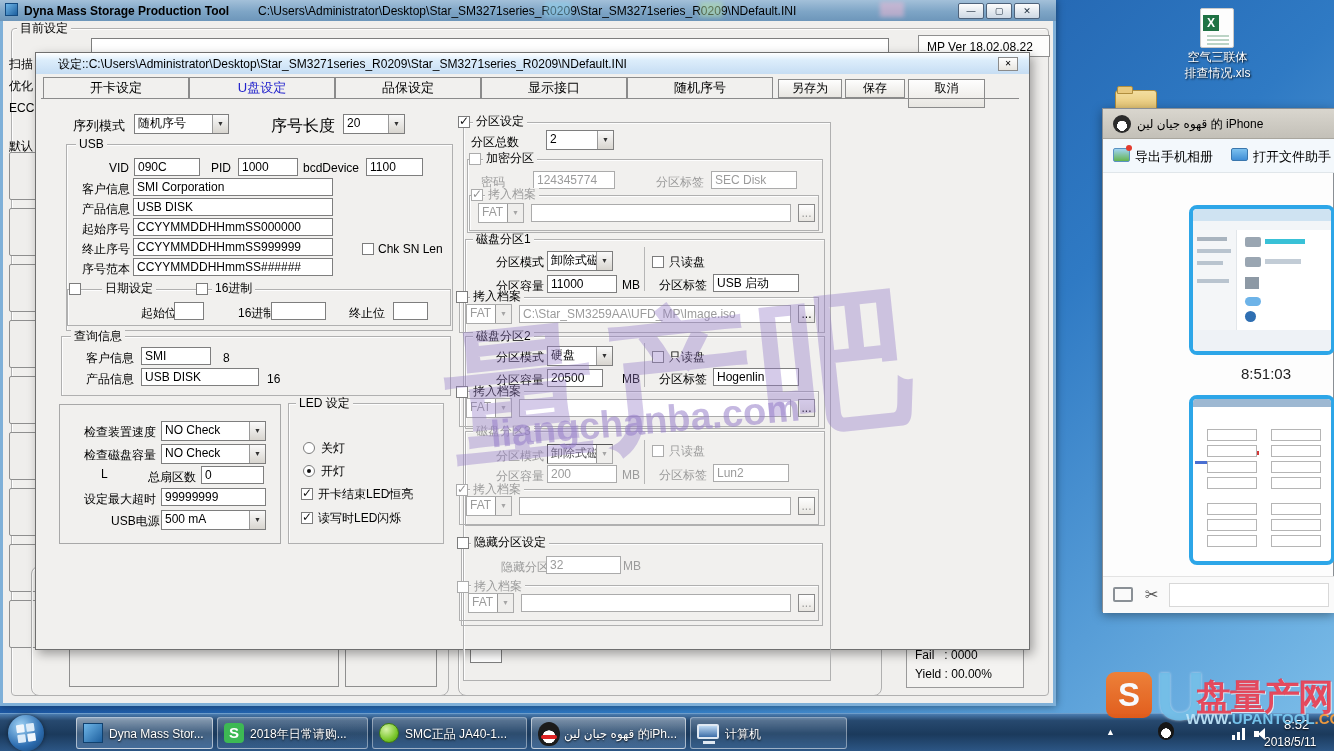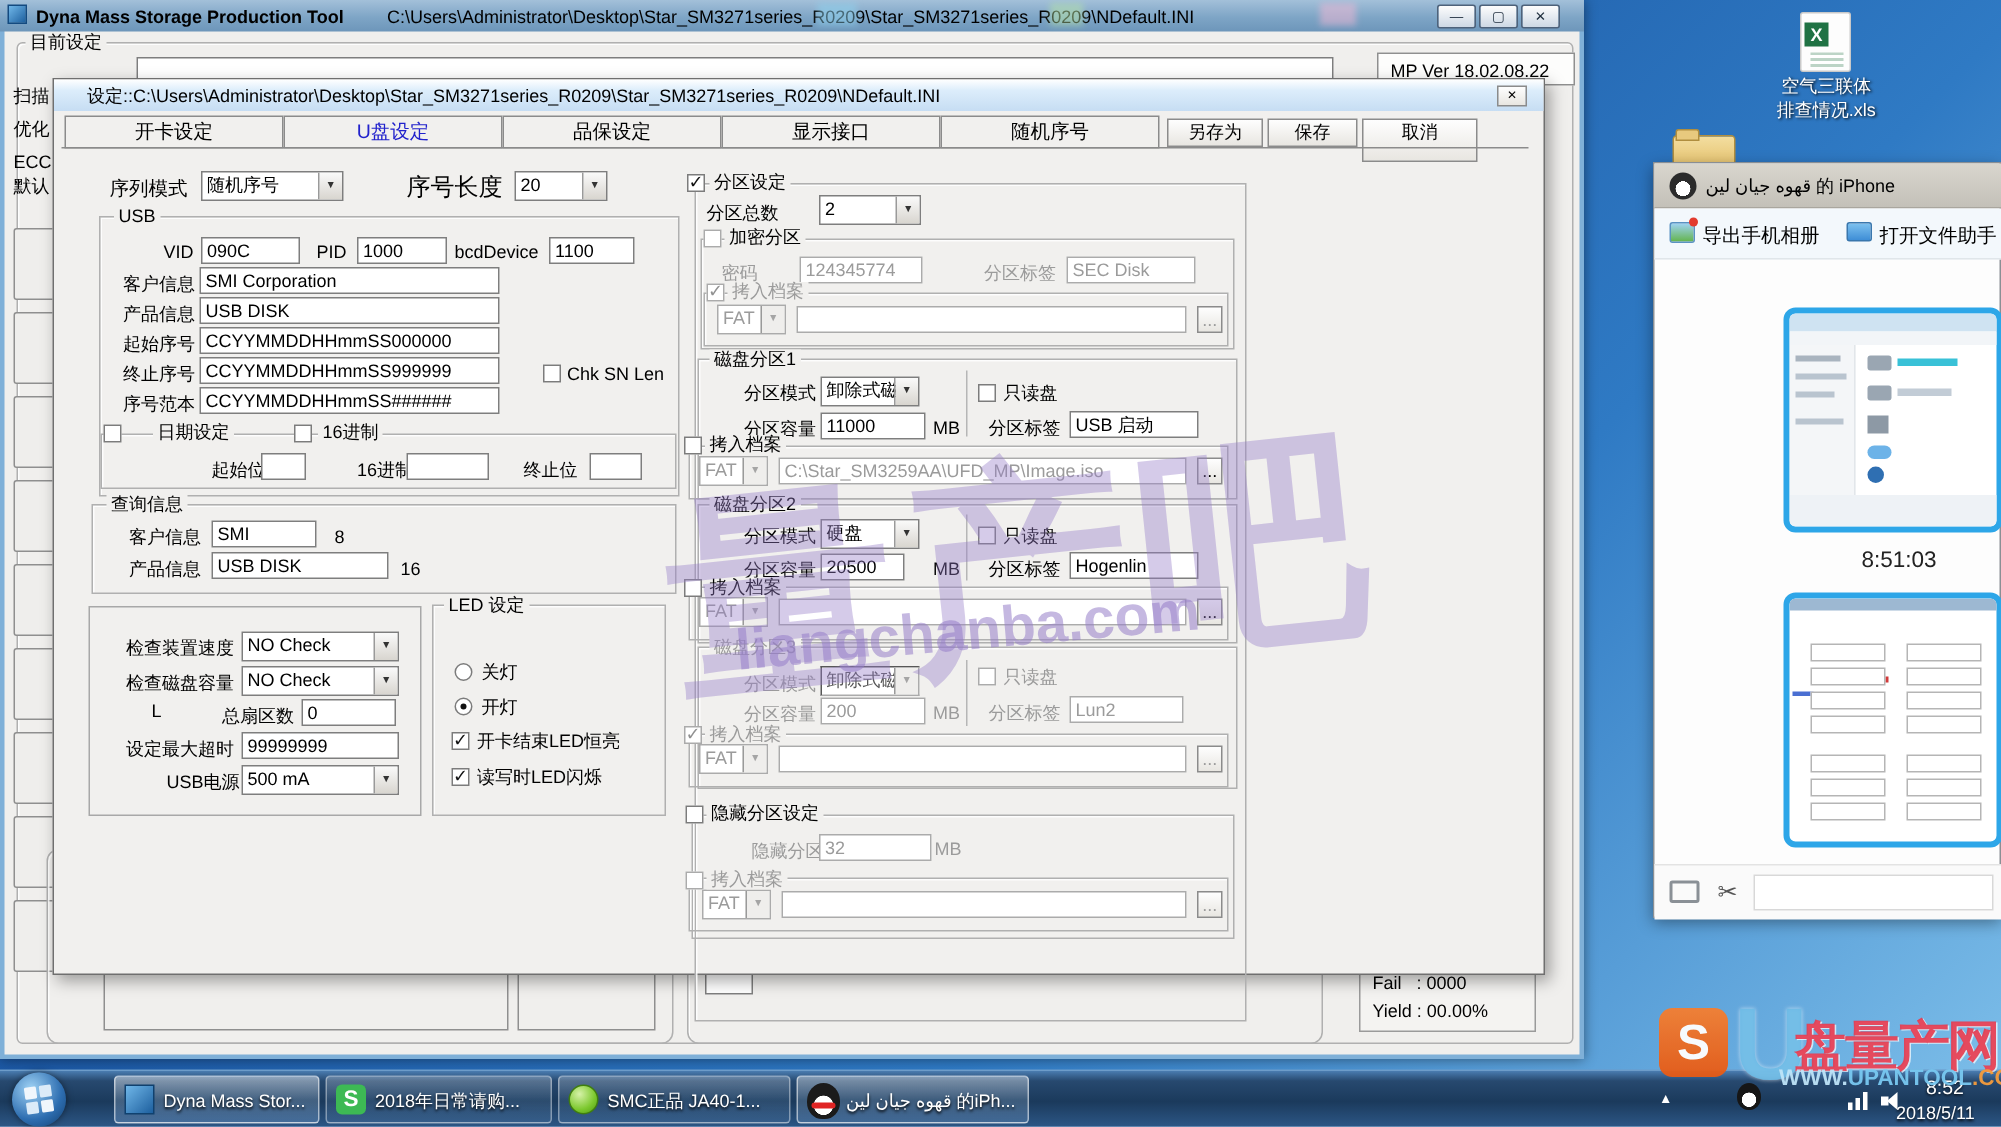--- a/index.html
+++ b/index.html
@@ -132,21 +132,21 @@
   <div class="gb" style="left:8px;top:28px;width:1038px;height:668px;border-radius:4px"></div>
   <div class="gbl" style="left:14px;top:22px;background:#f0efed">目前设定</div>
   <div class="fld" style="left:88px;top:38px;width:798px;height:17px"></div>
   <div class="abs" style="left:915px;top:35px;width:132px;height:22px;background:#fdfdfc;border:1px solid #8f8f8f">
     <div class="lb" style="left:8px;top:4px">MP Ver 18.02.08.22</div>
   </div>
 
   <div class="lb" style="left:6px;top:57px">扫描</div>
   <div class="lb" style="left:6px;top:79px">优化</div>
   <div class="lb" style="left:6px;top:101px">ECC</div>
-  <div class="lb" style="left:6px;top:117px">默认</div>
+  <div class="lb" style="left:6px;top:139px">默认</div>
 
   <div class="slot" style="left:6px;top:152px"></div>
   <div class="slot" style="left:6px;top:208px"></div>
   <div class="slot" style="left:6px;top:264px"></div>
   <div class="slot" style="left:6px;top:320px"></div>
   <div class="slot" style="left:6px;top:376px"></div>
   <div class="slot" style="left:6px;top:432px"></div>
   <div class="slot" style="left:6px;top:488px"></div>
   <div class="slot" style="left:6px;top:544px"></div>
   <div class="slot" style="left:6px;top:600px"></div>
@@ -367,20 +367,25 @@
   <div class="abs" style="left:372px;top:3px;width:155px;height:32px;border:1px solid rgba(255,255,255,.4);border-radius:3px;background:linear-gradient(rgba(255,255,255,.25),rgba(150,185,220,.15) 50%,rgba(90,130,175,.25))">
     <div class="abs" style="left:6px;top:5px;width:20px;height:20px;border-radius:50%;background:radial-gradient(circle at 35% 30%,#d6f2a8,#7cc82e 60%,#4e9a12);border:1px solid #3f7d10"></div>
     <div class="lb" style="left:32px;top:9px;color:#fff;text-shadow:0 1px 2px #000">SMC正品 JA40-1...</div>
   </div>
   <div class="abs" style="left:531px;top:3px;width:155px;height:32px;border:1px solid rgba(255,255,255,.55);border-radius:3px;background:linear-gradient(rgba(255,255,255,.4),rgba(190,215,240,.22) 50%,rgba(120,160,205,.3))">
     <div class="abs" style="left:6px;top:4px;width:22px;height:24px;background:radial-gradient(circle at 50% 62%,#fff 34%,#1b1b1b 36%);border-radius:50% 50% 46% 46%">
       <div class="abs" style="left:3px;top:13px;width:16px;height:4px;background:#e02424;border-radius:2px"></div>
     </div>
     <div class="lb" style="left:32px;top:9px;color:#fff;text-shadow:0 1px 2px #000">قهوه جيان لين 的iPh...</div>
   </div>
+  <div class="abs" style="left:690px;top:3px;width:157px;height:32px;border:1px solid rgba(255,255,255,.4);border-radius:3px;background:linear-gradient(rgba(255,255,255,.25),rgba(150,185,220,.15) 50%,rgba(90,130,175,.25))">
+    <div class="abs" style="left:6px;top:6px;width:22px;height:15px;background:linear-gradient(#bcd8f2,#3e6ea8);border:2px solid #dfe8f2;border-radius:2px"></div>
+    <div class="abs" style="left:12px;top:23px;width:12px;height:3px;background:#dfe8f2"></div>
+    <div class="lb" style="left:34px;top:9px;color:#fff;text-shadow:0 1px 2px #000">计算机</div>
+  </div>
 
   <div class="trayglyph" style="left:1106px;top:13px;font-size:9px">▲</div>
   <div class="abs" style="left:1158px;top:8px;width:16px;height:18px;background:radial-gradient(circle at 50% 62%,#fff 34%,#161616 36%);border-radius:50% 50% 46% 46%"></div>
   <div class="abs" style="left:1232px;top:14px;width:14px;height:12px">
     <div class="abs" style="left:0;top:7px;width:3px;height:5px;background:#fff"></div>
     <div class="abs" style="left:5px;top:4px;width:3px;height:8px;background:#fff"></div>
     <div class="abs" style="left:10px;top:0;width:3px;height:12px;background:#fff"></div>
   </div>
   <div class="abs" style="left:1254px;top:14px;width:14px;height:12px">
     <div class="abs" style="left:0;top:3px;width:5px;height:6px;background:#fff"></div>

